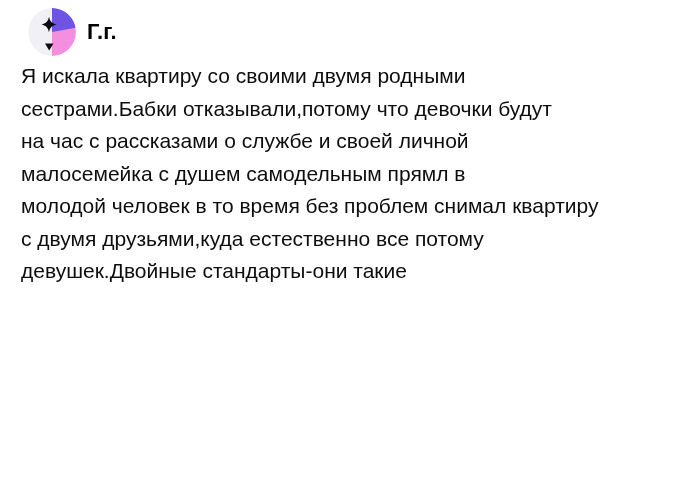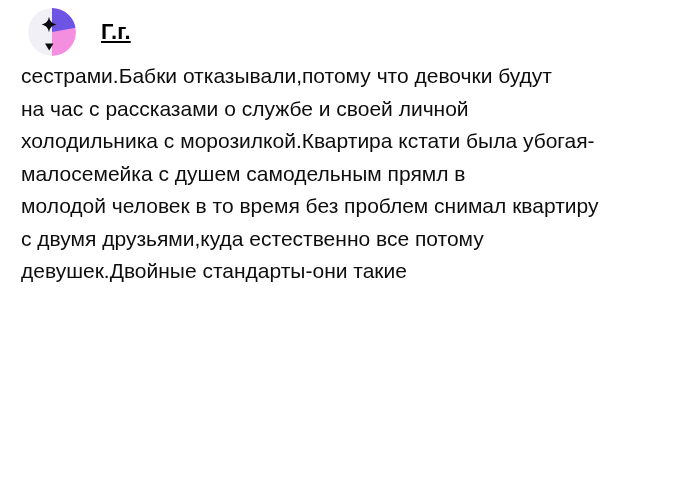--- a/index.html
+++ b/index.html
@@ -14,22 +14,21 @@
     background: #ffffff;
     overflow: hidden;
     font-family: "Liberation Sans", sans-serif;
   }
   .header {
     position: absolute;
     left: 28px;
     top: 8px;
     display: flex;
     align-items: center;
-    gap: 25px;
-    text-decoration: underline;
+    gap: 11px;
   }
   .avatar {
     width: 48px;
     height: 48px;
     border-radius: 50%;
     display: block;
   }
   .username {
     font-size: 22px;
     font-weight: 700;
@@ -60,22 +59,22 @@
       <circle cx="24" cy="24" r="24" fill="#f1f0f6"></circle>
       <path d="M24,0 A24,24 0 0 1 24,48 Z" fill="#f48fe0"></path>
       <path d="M24,24 L24,0 A24,24 0 0 1 47.6,19.8 Z" fill="#6d54e3"></path>
       <path d="M21,8.5 C22,13.5 23.5,15 28.5,16.5 C23.5,18 22,19.5 21,24.5 C20,19.5 18.5,18 13.5,16.5 C18.5,15 20,13.5 21,8.5 Z" fill="#0c0c12"></path>
       <path d="M17,35.5 L25.5,35.5 L21.2,42.5 Z" fill="#0c0c12"></path>
     </svg>
     <div class="username">Г.г.</div>
   </div>
 
   <div class="post-text">
+    <div class="post-line">Я искала квартиру со своими двумя родными</div>
     <div class="post-line">сестрами.Бабки отказывали,потому что девочки будут</div>
     <div class="post-line">на час с рассказами о службе и своей личной</div>
-    <div class="post-line">холодильника с морозилкой.Квартира кстати была убогая-</div>
     <div class="post-line">малосемейка с душем самодельным прямл в</div>
     <div class="post-line">молодой человек в то время без проблем снимал квартиру</div>
     <div class="post-line">с двумя друзьями,куда естественно все потому</div>
     <div class="post-line">девушек.Двойные стандарты-они такие</div>
   </div>
 
 </div>
 
 </body></html>

